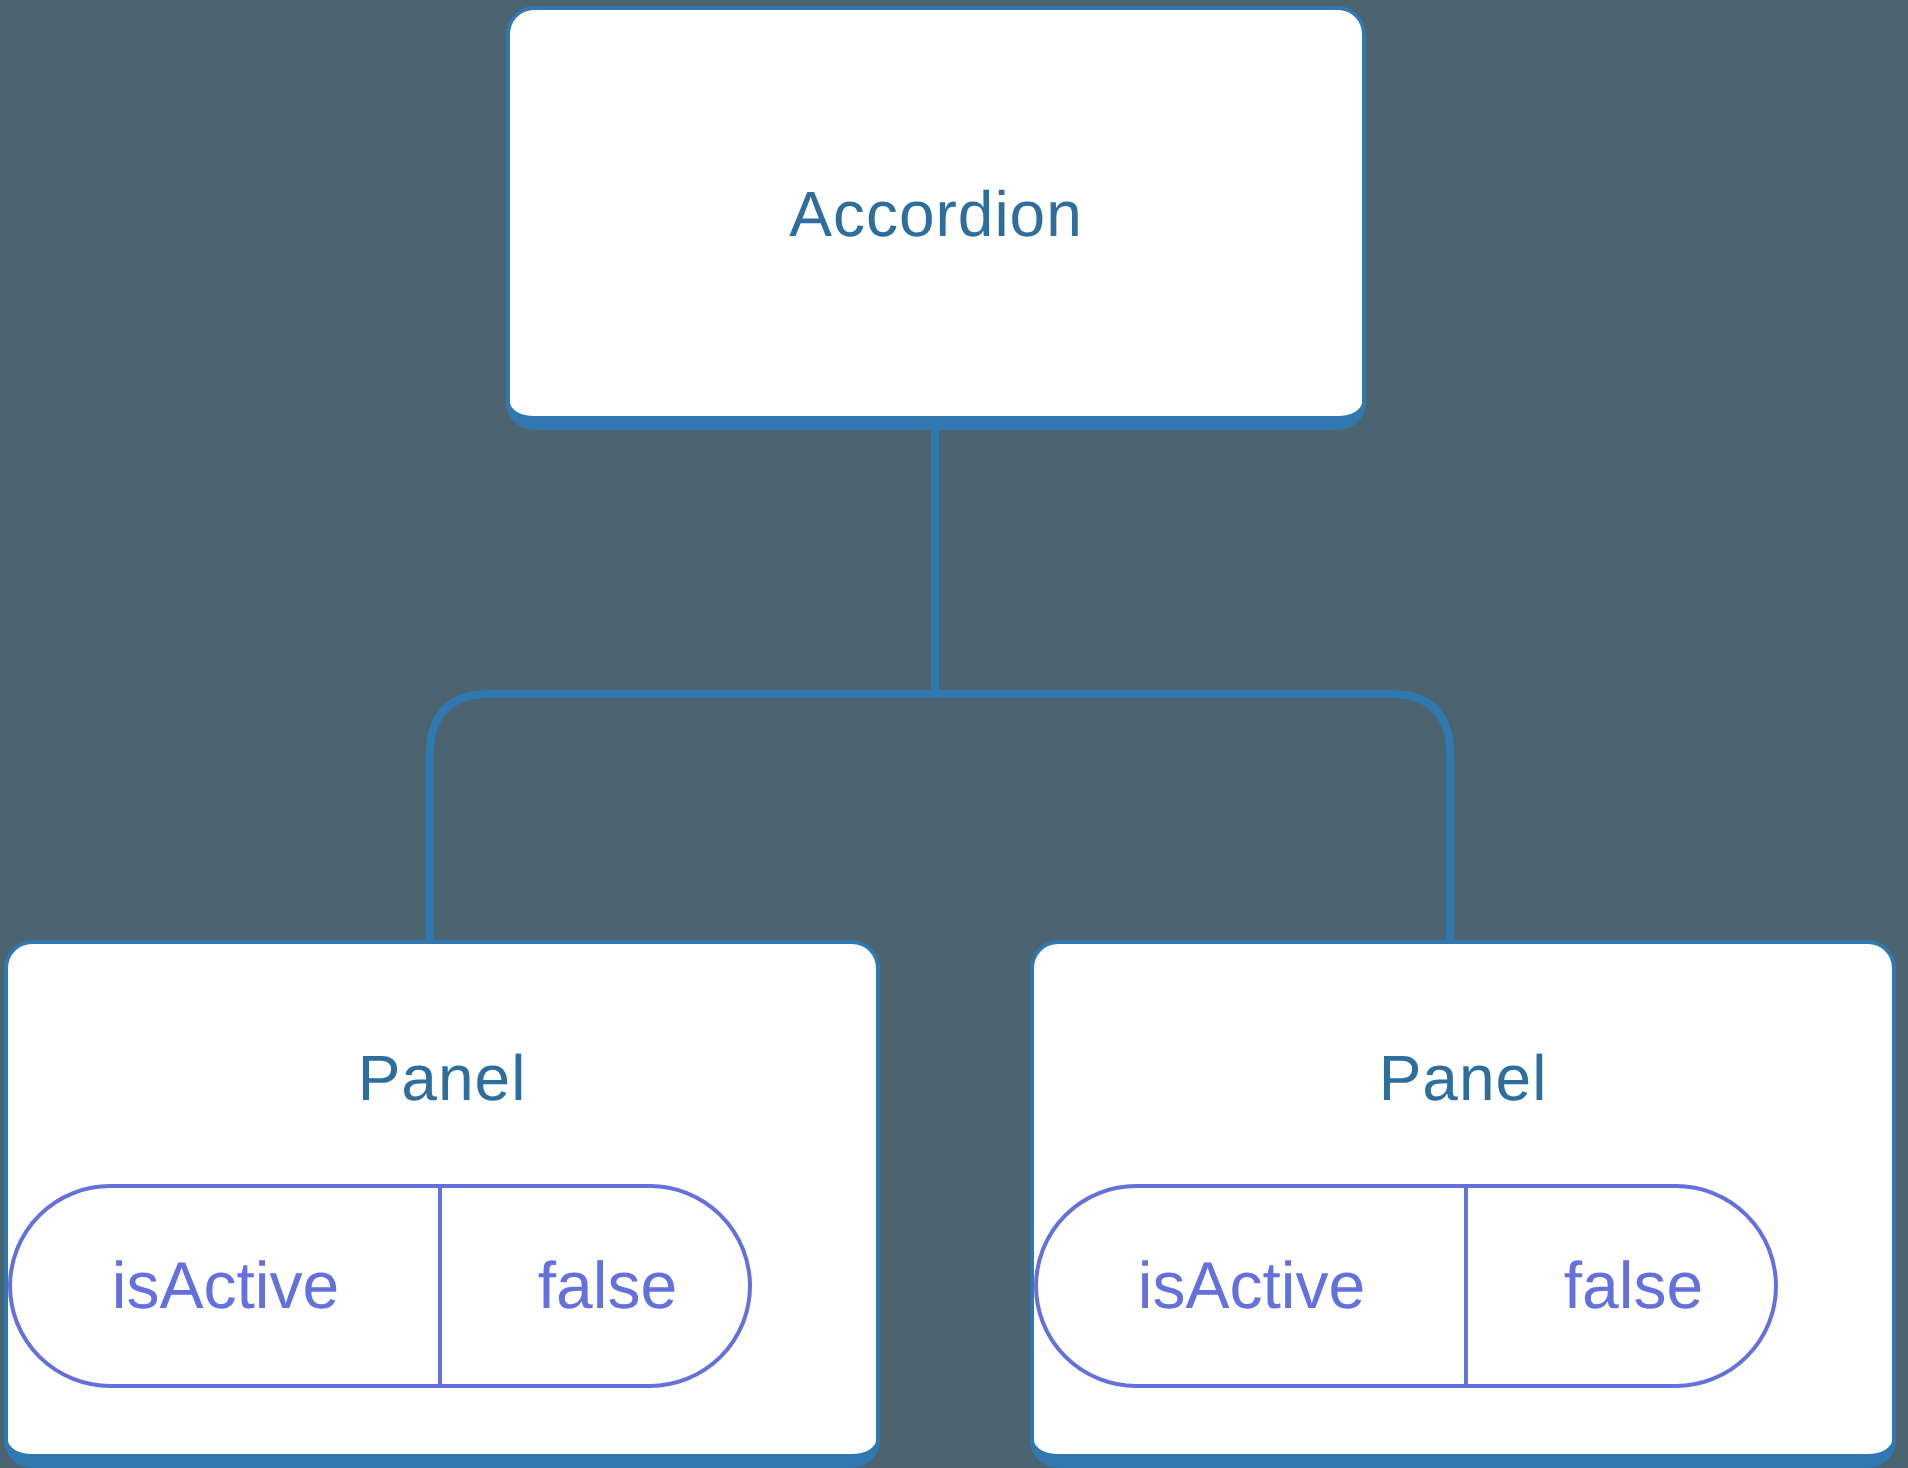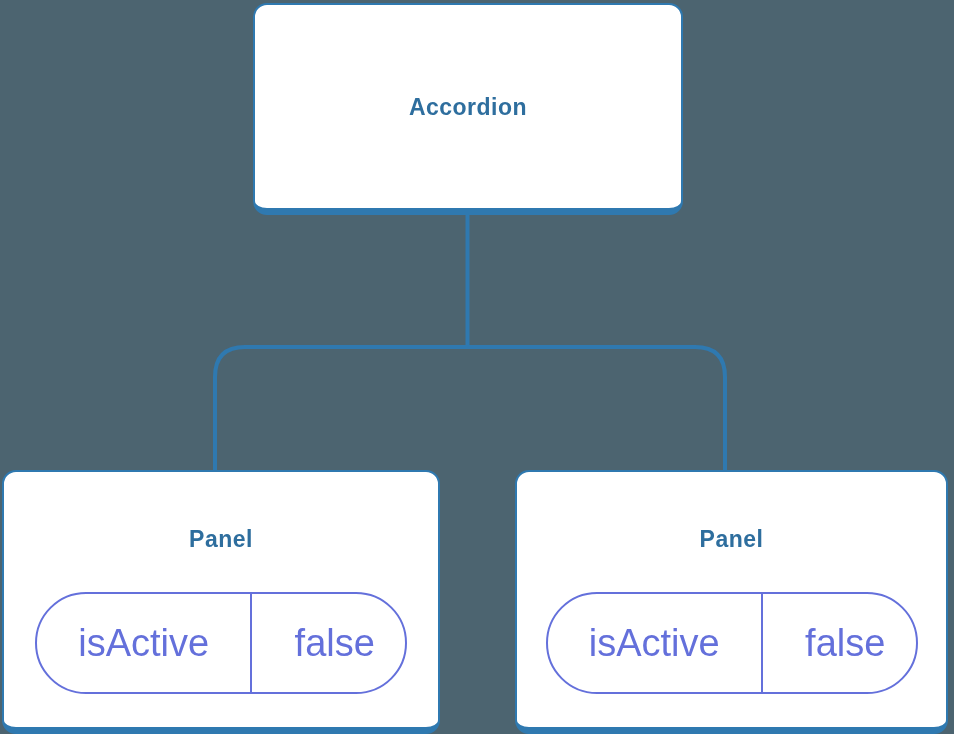--- a/index.html
+++ b/index.html
@@ -22,48 +22,48 @@
   .node {
     position: absolute;
     background: #ffffff;
     border: 2.5px solid var(--line, #2f79b0);
     border-bottom-width: 7px;
     border-radius: 14px;
     box-sizing: border-box;
   }
   .node-label {
     color: var(--node-text, #2e6e9e);
-    font-size: 23px;
-    font-weight: 700;
+    font-size: 32px;
+    font-weight: 400;
     line-height: 42px;
     text-align: center;
     letter-spacing: 0.5px;
   }
   .accordion-node {
     left: 253px; top: 3px;
     width: 430px; height: 212px;
     display: flex; align-items: center; justify-content: center;
   }
   .panel-node {
     top: 470px;
     height: 264px;
-    display: flex; flex-direction: column; align-items: center;
+    display: flex; flex-direction: column; 
   }
   .panel-node .node-label { margin-top: 46px; }
   .panel-left  { left: 2px;   width: 438px; }
   .panel-right { left: 515px; width: 433px; }
   .prop-pill {
     margin-top: 32px;
     width: 372px; height: 102px;
     box-sizing: border-box;
     border: 2px solid var(--prop, #6470db);
     border-radius: 52px;
     display: flex; align-items: stretch;
     color: var(--prop, #6470db);
-    font-size: 38px;
+    font-size: 33px;
     background: #ffffff;
   }
   .prop-name {
     flex: 0 0 58%;
     border-right: 2px solid var(--prop, #6470db);
     display: flex; align-items: center; justify-content: center;
   }
   .prop-value {
     flex: 1;
     display: flex; align-items: center; justify-content: center; padding-left: 12px;

